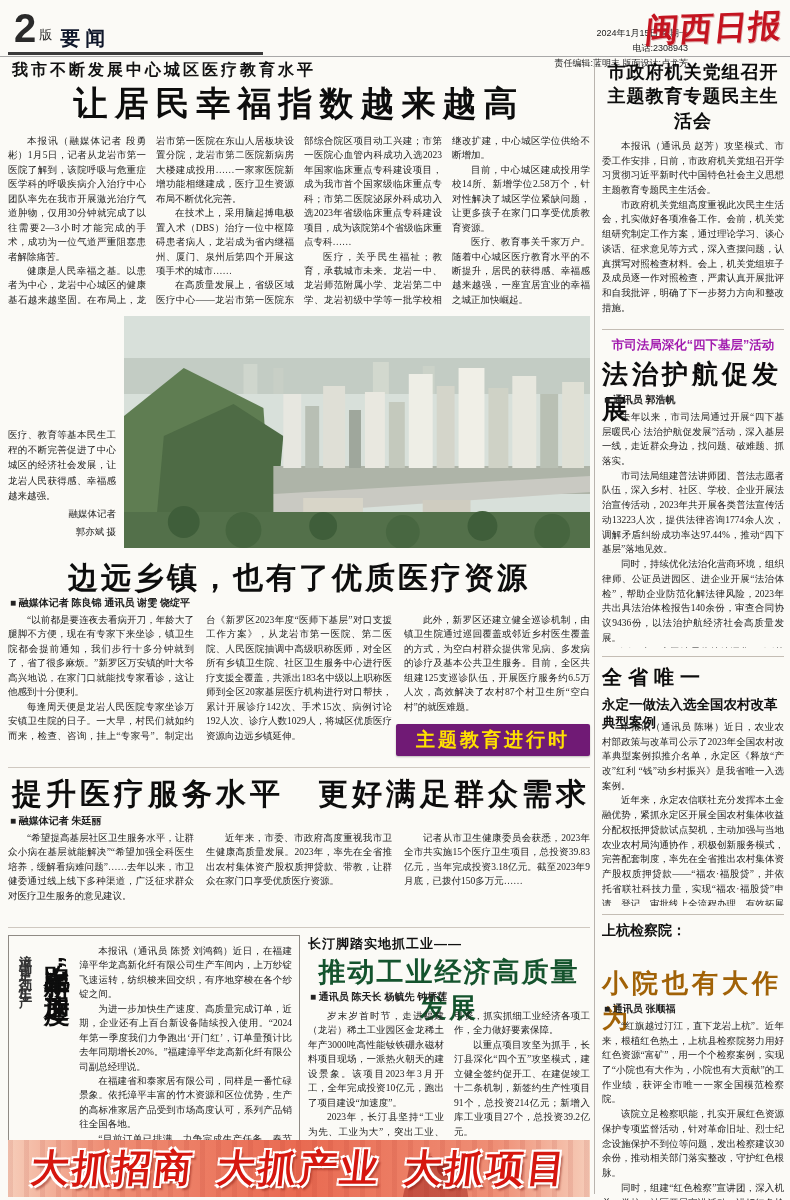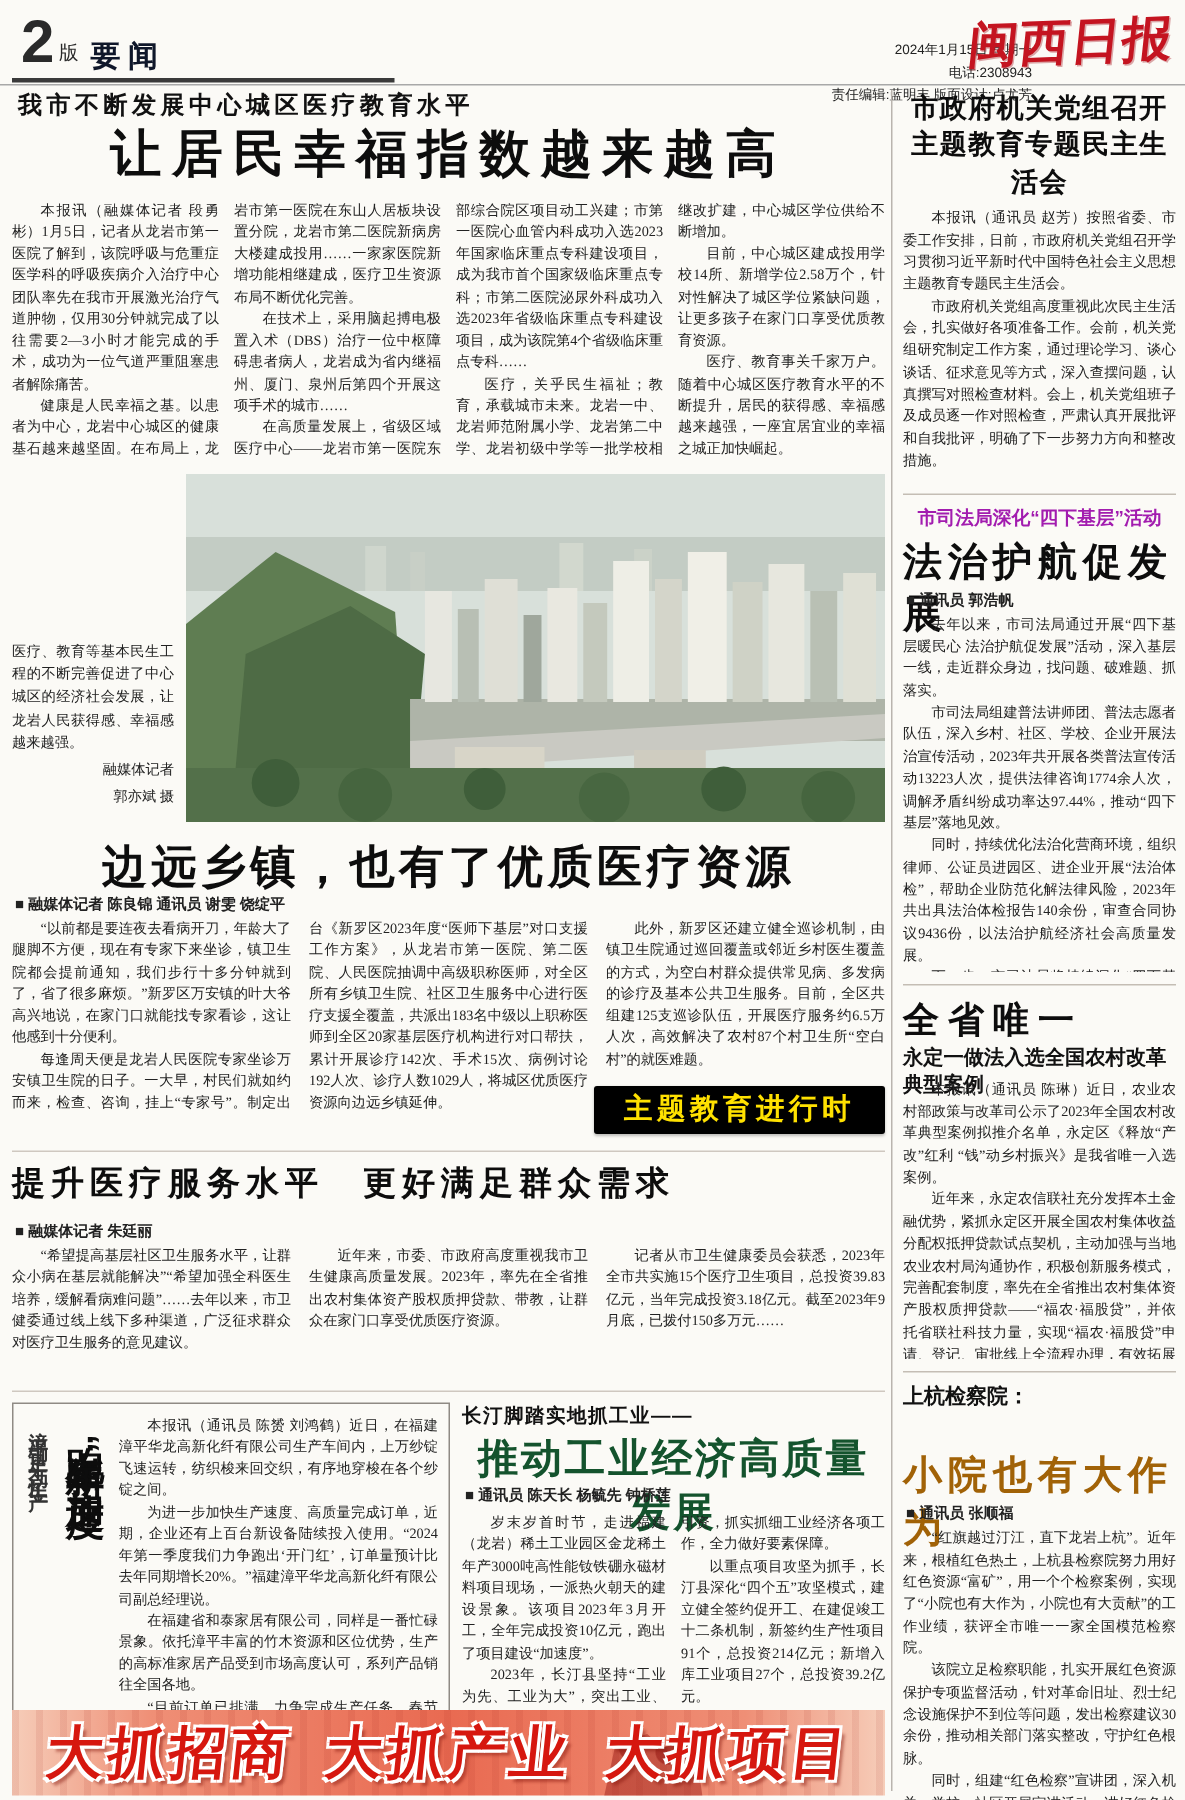--- a/index.html
+++ b/index.html
@@ -44,26 +44,26 @@
   .photo-frame { flex:1; height:232px; overflow:hidden; background:#cfd6cf; }
   .photo-frame svg { display:block; width:100%; height:100%; }
 
   .rural-headline { font-weight:900; font-size:30px; text-align:center; letter-spacing:3px;
     height:38px; margin-top:10px; color:#0d0d0d; }
   .byline { font-family:"Liberation Sans",sans-serif; font-weight:700; font-size:10px;
     height:17px; color:#222; padding-left:2px; }
   .rural-wrap { position:relative; }
   .rural-body { height:146px; column-count:3; column-gap:12px; }
   .badge { position:absolute; right:0; bottom:3px; width:194px; height:32px;
-    background:#000000; color:#ffe100; font-weight:900; font-size:19px; line-height:32px;
+    background:#701a75; color:#ffe100; font-weight:900; font-size:19px; line-height:32px;
     text-align:center; letter-spacing:3px; border-radius:2px;
     box-shadow:0 1px 2px rgba(0,0,0,.25); }
 
   .service-sec { border-top:1px solid #cfc8c0; margin-top:8px; padding-top:6px; }
-  .service-headline { font-weight:900; font-size:22px; text-align:left; letter-spacing:4px;
+  .service-headline { font-weight:900; font-size:30px; text-align:right; letter-spacing:4px;
     height:40px; color:#0d0d0d; }
   .service-body { height:88px; column-count:3; column-gap:12px; }
 
   .bottom-row { display:flex; gap:8px; margin-top:8px; border-top:1px solid #cfc8c0; padding-top:7px; height:248px; }
   .zp-box { width:292px; border:1px solid #8f8a84; padding:8px 7px; display:flex; gap:7px; }
   .zp-kicker { writing-mode:vertical-rl; font-weight:700; font-size:13px; letter-spacing:5px; color:#333; }
   .zp-headline { writing-mode:vertical-rl; font-weight:900; font-size:26px; line-height:1.2;
     letter-spacing:3px; color:#0d0d0d; }
   .zp-body { flex:1; height:100%; }
   .ct-col { flex:1; display:flex; flex-direction:column; }
@@ -88,21 +88,21 @@
     text-shadow:-2px -2px 0 #fff, 2px -2px 0 #fff, -2px 2px 0 #fff, 2px 2px 0 #fff, 4px 4px 2px rgba(130,20,12,.45); }
 
   
   .sidebar { position:absolute; left:602px; top:60px; width:182px; }
   .sb-body { font-size:9.5px; line-height:1.55; text-align:justify; overflow:hidden; color:#222; }
   .sb-div { border-top:1px solid #c4bdb4; margin:8px 0 7px; }
   .gov-headline { font-weight:900; font-size:18px; line-height:1.35; text-align:center;
     letter-spacing:1px; color:#0d0d0d; margin-bottom:6px; }
   .law-kicker { font-weight:700; font-size:12.5px; text-align:center; height:20px; color:#a21caf; }
   .law-headline { font-weight:900; font-size:26px; letter-spacing:4px; height:36px; color:#0d0d0d; }
-  .yd-headline { font-weight:900; font-size:24px; letter-spacing:6px; height:32px; color:#0d0d0d; }
+  .yd-headline { font-weight:900; font-size:20px; letter-spacing:6px; height:32px; color:#0d0d0d; }
   .yd-subhead { font-weight:700; font-size:13.5px; height:24px; color:#111; }
   .sh-kicker { font-weight:700; font-size:14px; height:20px; color:#111; }
   .sh-headline { font-weight:900; font-size:26px; letter-spacing:4px; height:36px; color:#a16207;margin-top:24px; }
 </style>
 </head>
 <body>
 
 <div class="page">
 
   <div class="header">
@@ -237,21 +237,21 @@
   </div>
 
   <div class="sidebar">
 
     <div>
       <div class="gov-headline hd">
         <div>市政府机关党组召开</div>
         <div>主题教育专题民主生活会</div>
       </div>
       <div class="sb-body" style="height:182px;">
-          <p class="para">本报讯（通讯员 赵芳）按照省委、市委工作安排，日前，市政府机关党组召开学习贯彻习近平新时代中国特色社会主义思想主题教育专题民主生活会。</p>
+          <p class="para">本报讯（通讯员 赵芳）攻坚模式、市委工作安排，日前，市政府机关党组召开学习贯彻习近平新时代中国特色社会主义思想主题教育专题民主生活会。</p>
           <p class="para">市政府机关党组高度重视此次民主生活会，扎实做好各项准备工作。会前，机关党组研究制定工作方案，通过理论学习、谈心谈话、征求意见等方式，深入查摆问题，认真撰写对照检查材料。会上，机关党组班子及成员逐一作对照检查，严肃认真开展批评和自我批评，明确了下一步努力方向和整改措施。</p>
         </div>
     </div>
 
     <div class="sb-div"></div>
 
     <div>
       <div class="law-kicker hd">市司法局深化“四下基层”活动</div>
       <div class="law-headline hd">法治护航促发展</div>
       <div class="byline">■ 通讯员 郭浩帆</div>

